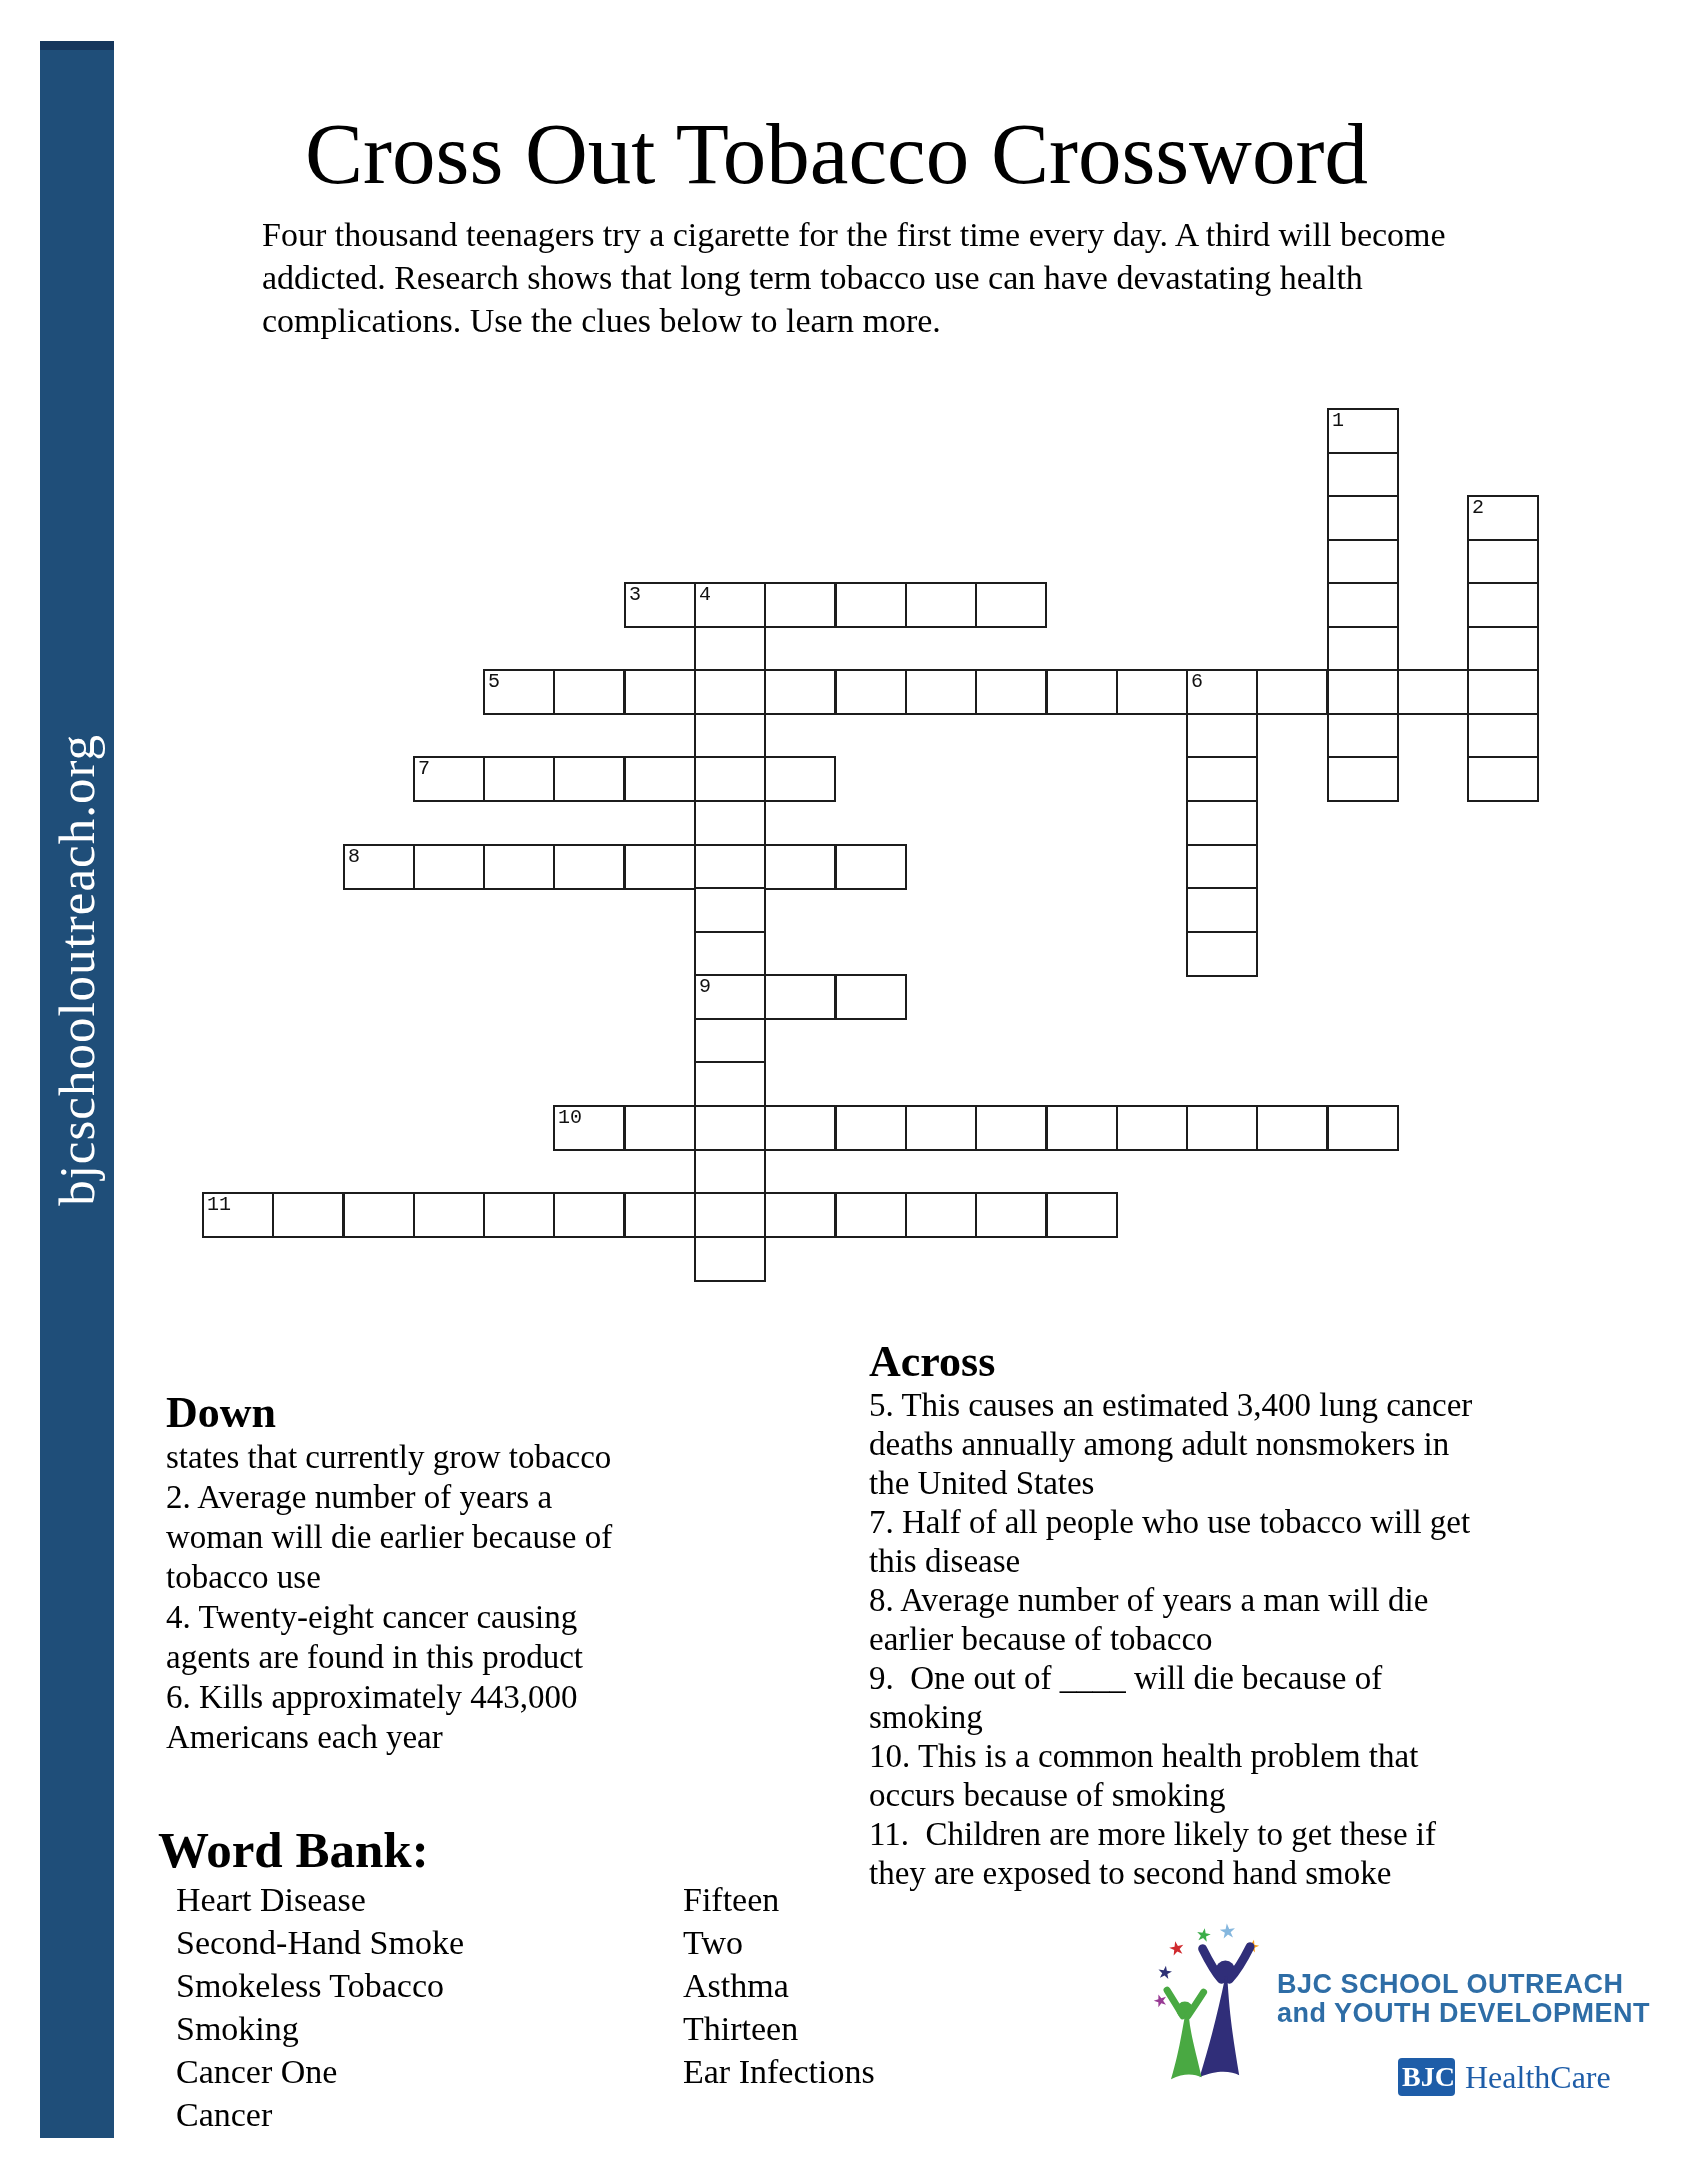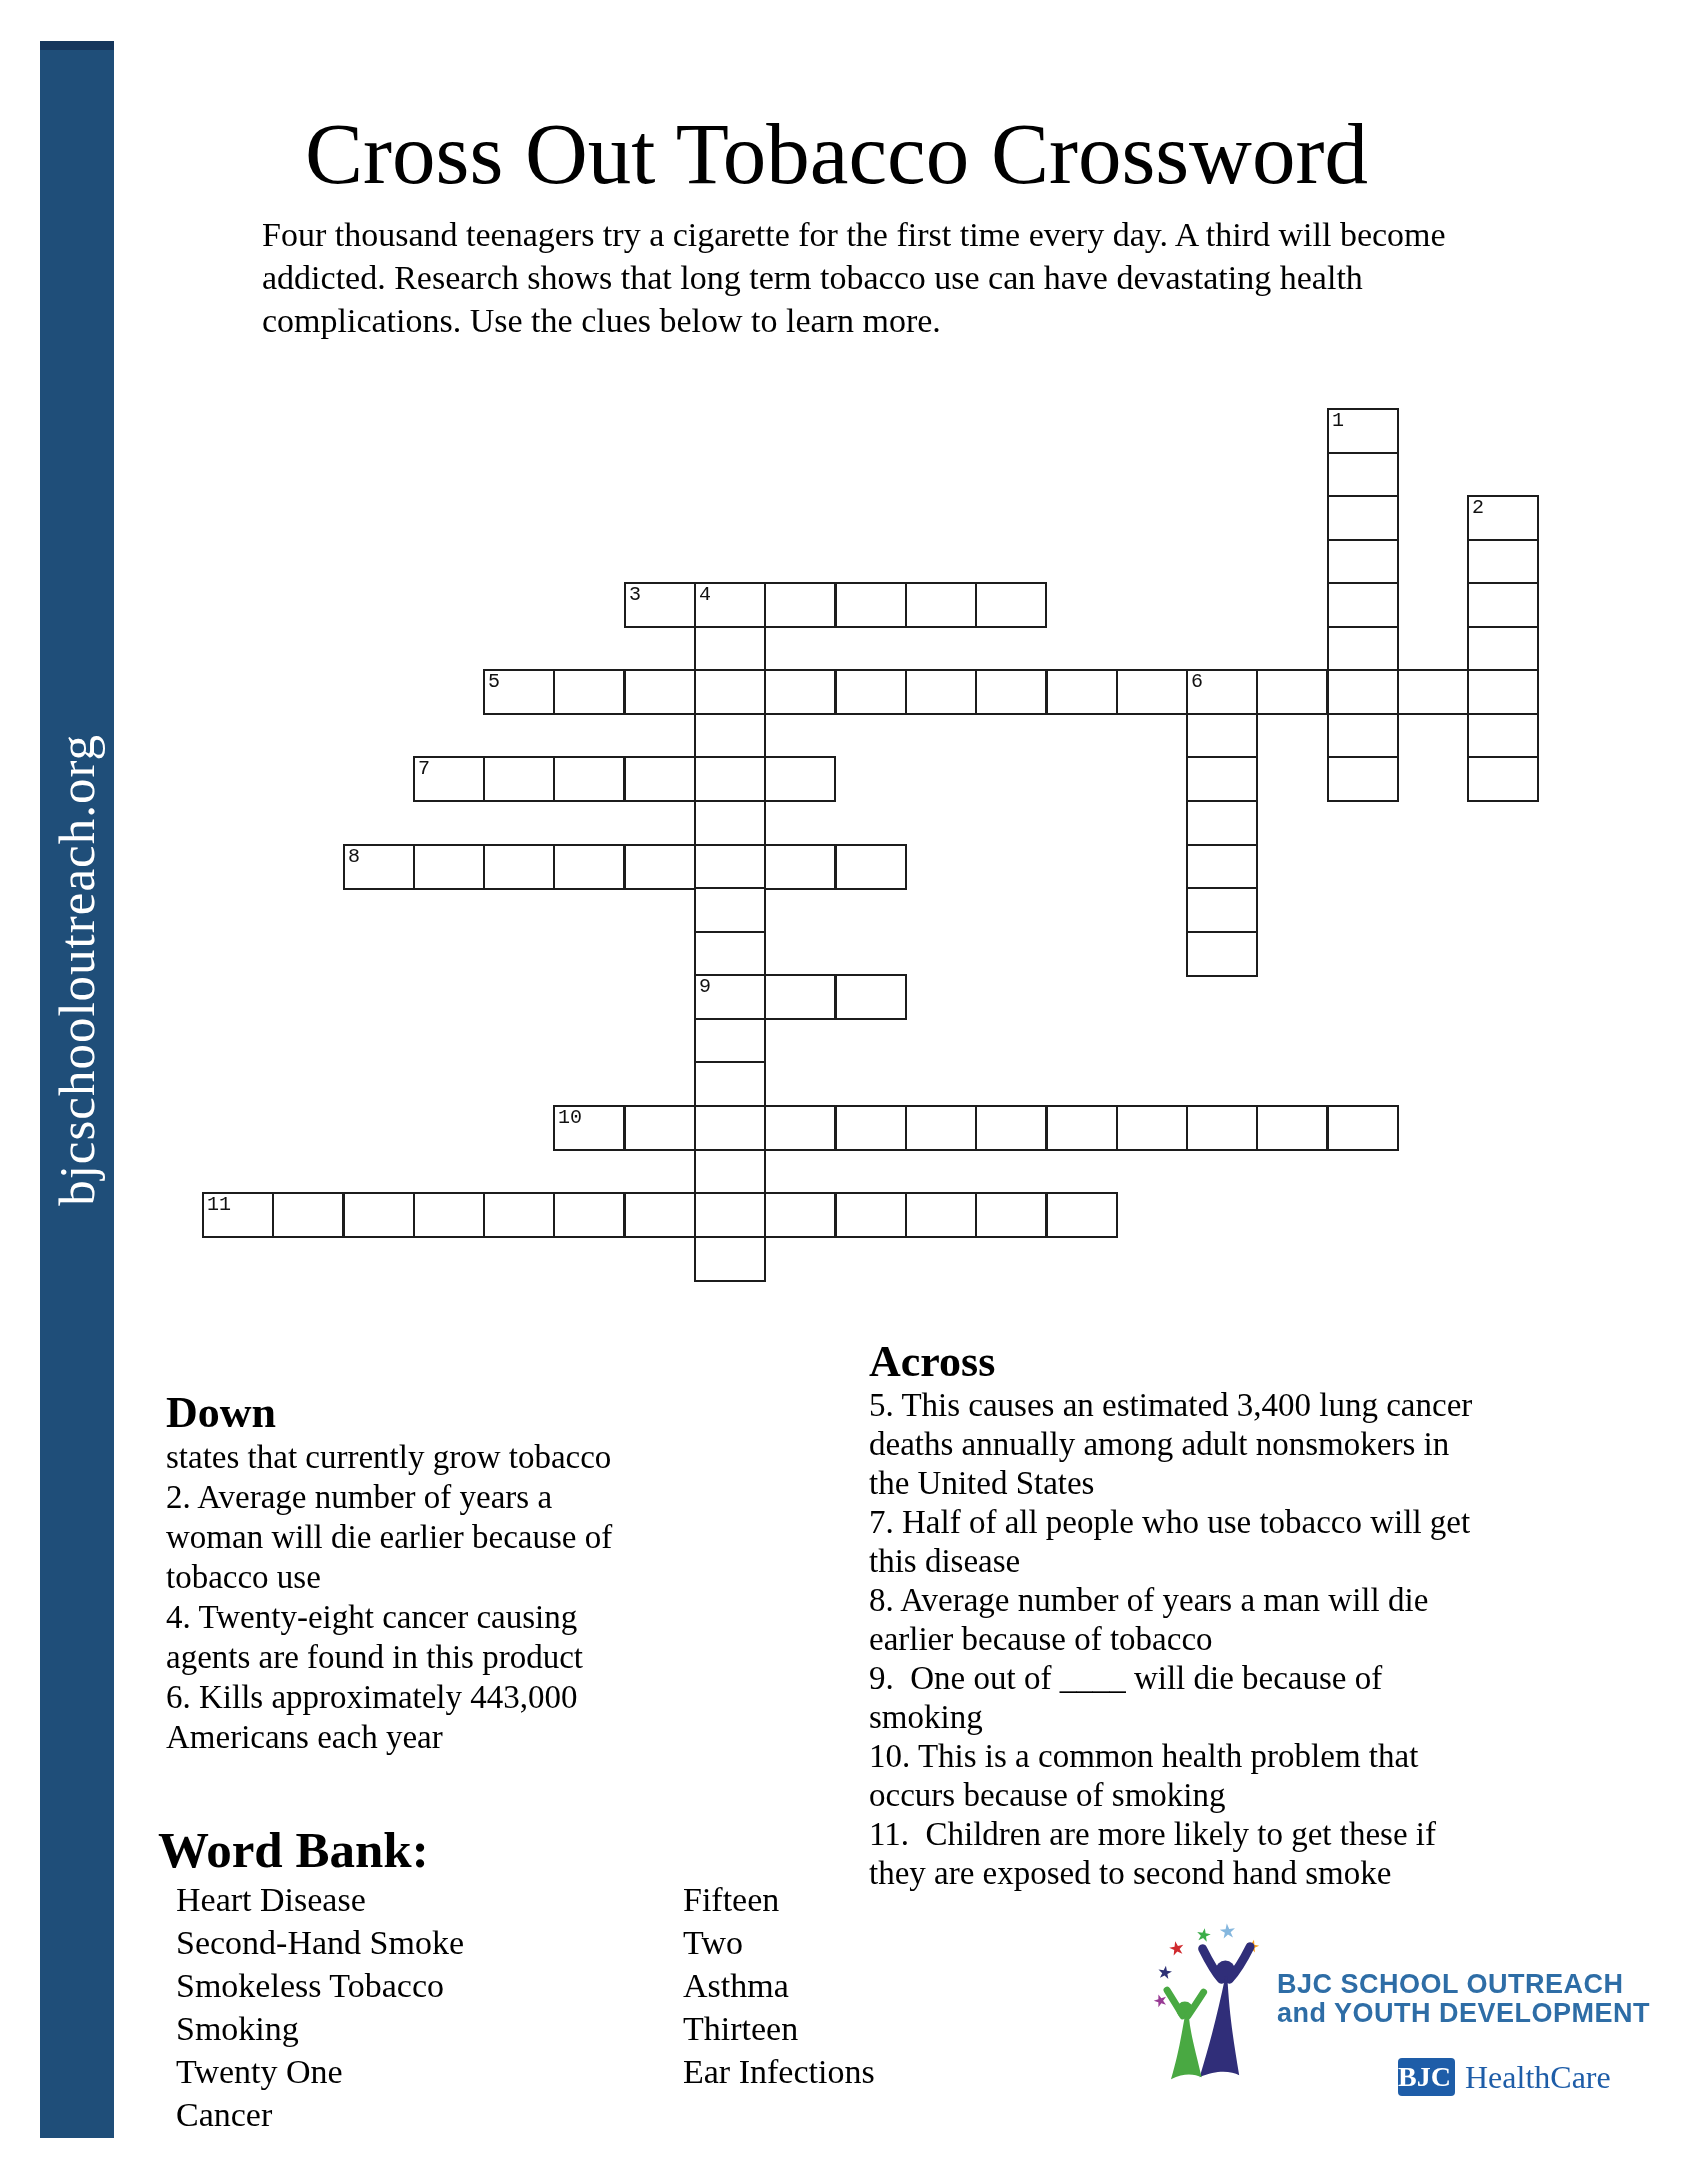--- a/index.html
+++ b/index.html
@@ -55,21 +55,21 @@
   #logo-fig{position:absolute;left:0px;top:5px;}
   .logo-line{
     position:absolute;left:129px;
     font-family:"Liberation Sans",sans-serif;font-weight:bold;
     font-size:27px;line-height:28px;letter-spacing:0.5px;white-space:nowrap;
   }
   #logo-line1{top:54px;}
   #logo-line2{top:83px;}
   #bjc-box{
     position:absolute;left:250px;top:142px;width:57px;height:38px;
-    border-radius:4px;text-align:left;
+    border-radius:4px;text-align:right;
   }
   #bjc-box span{
     font-family:"Liberation Serif",serif;font-weight:bold;font-size:28px;
     line-height:38px;color:#fff;
   }
   #healthcare{
     position:absolute;left:317px;top:142px;
     font-family:"Liberation Serif",serif;font-size:32px;line-height:38px;white-space:nowrap;
   }
 </style>
@@ -257,21 +257,21 @@
       </div>
     </div>
 </div>
 
 <div id="wordbank-head">Word Bank:</div>
 <div id="wb-col1" class="wb-col">
     <div class="wb-item">Heart Disease</div>
     <div class="wb-item">Second-Hand Smoke</div>
     <div class="wb-item">Smokeless Tobacco</div>
     <div class="wb-item">Smoking</div>
-    <div class="wb-item">Twenty One</div>
+    <div class="wb-item">Cancer One</div>
     <div class="wb-item">Cancer</div>
   </div>
 <div id="wb-col2" class="wb-col">
     <div class="wb-item">Fifteen</div>
     <div class="wb-item">Two</div>
     <div class="wb-item">Asthma</div>
     <div class="wb-item">Thirteen</div>
     <div class="wb-item">Ear Infections</div>
   </div>
 

